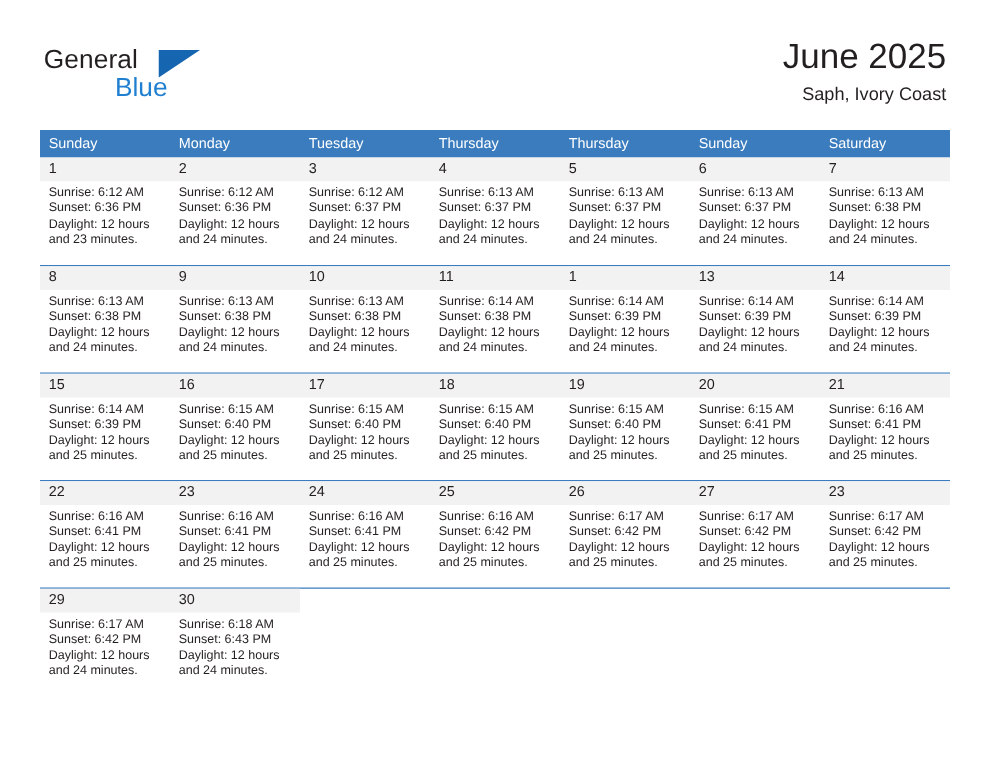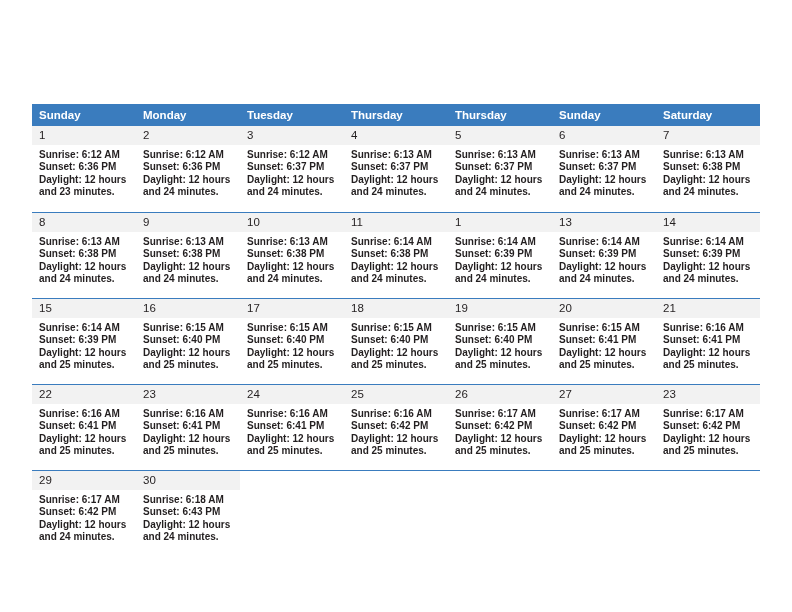--- a/index.html
+++ b/index.html
@@ -99,21 +99,21 @@
     left: 32px;
     top: 104px;
     width: 728px;
     border-collapse: collapse;
     table-layout: fixed;
   }
   .calendar th {
     background: #3a7cbe;
     color: #ffffff;
     font-size: 11.5px;
-    font-weight: bold;
+    font-weight: normal;
     text-align: left;
     padding: 4px 0 4px 7px;
     height: 13px;
     line-height: 14px;
     border: none;
   }
   .calendar td {
     vertical-align: top;
     padding: 0;
     border: none;
@@ -137,31 +137,45 @@
     height: 15px;
   }
   .daynum.empty {
     background: transparent;
   }
   .dayinfo {
     padding: 4px 6px 0 7px;
     font-size: 10px;
     line-height: 12.4px;
     color: #231f20;
-    font-weight: bold;
   }
   .dayinfo div {
     white-space: nowrap;
   }
 </style>
 </head>
 <body>
 
 <div class="page">
 
+  <div class="header">
+
+    <div class="logo">
+      <div class="logo-general">General</div>
+      <div class="logo-triangle"></div>
+      <div class="logo-divider"></div>
+      <div class="logo-blue">Blue</div>
+    </div>
+
+    <div class="title-block">
+      <div class="cal-title">June 2025</div>
+      <div class="cal-subtitle">Saph, Ivory Coast</div>
+    </div>
+
+  </div>
 
   <table class="calendar">
     <thead>
       <tr>
         <th>Sunday</th>
         <th>Monday</th>
         <th>Tuesday</th>
         <th>Thursday</th>
         <th>Thursday</th>
         <th>Sunday</th>

